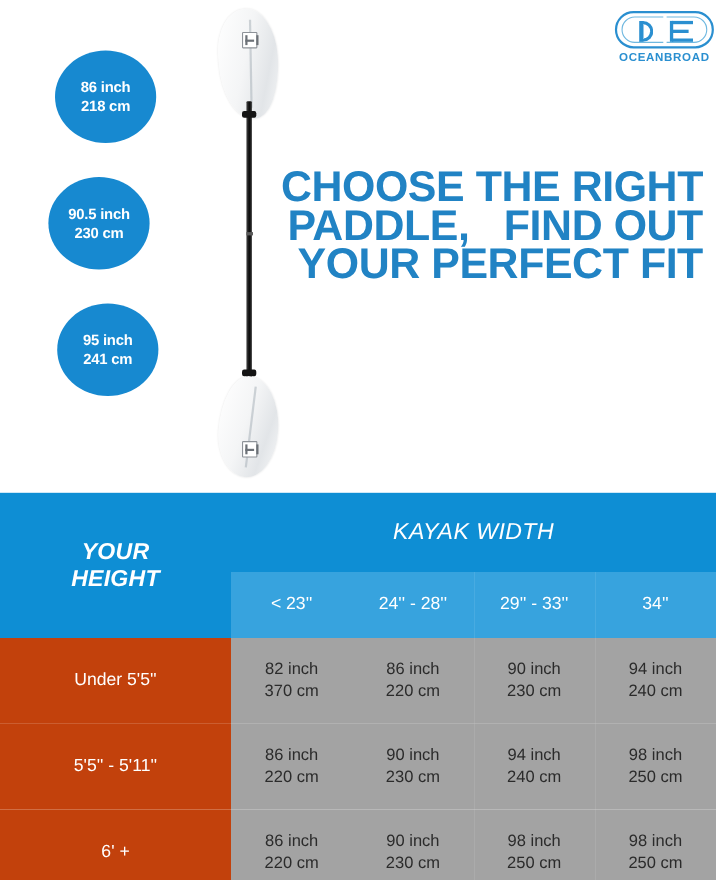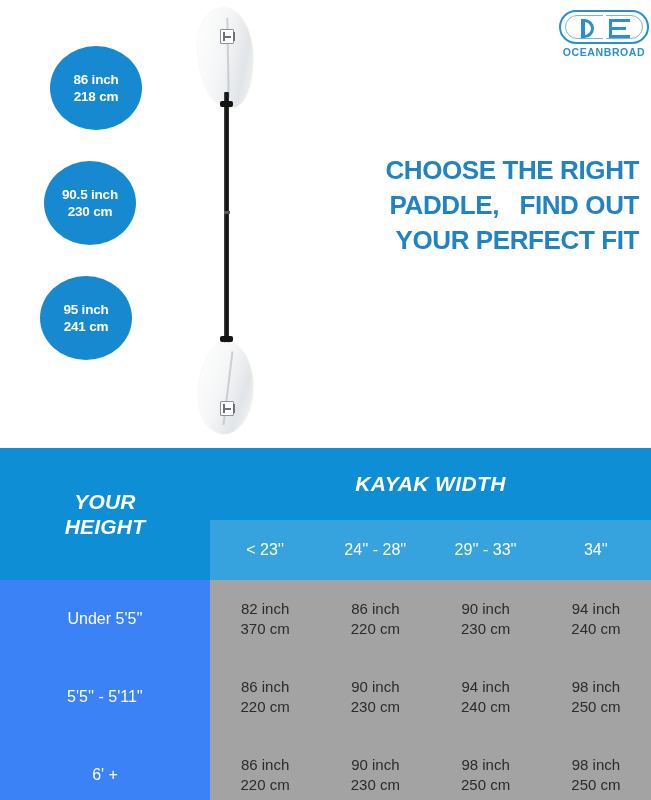--- a/index.html
+++ b/index.html
@@ -107,21 +107,21 @@
     justify-content: center;
     color: #ffffff;
     font-weight: bold;
     font-size: 13.5px;
     line-height: 17px;
     text-align: center;
     letter-spacing: -0.2px;
   }
   #bubble-0 { left: 50px; top: 46px; }
   #bubble-1 { left: 44px; top: 161px; }
-  #bubble-2 { left: 40px; top: 276px; }
+  #bubble-2 { left: 52px; top: 276px; }
   .size-bubble .bub-in { white-space: nowrap; }
   .size-bubble .bub-cm { white-space: nowrap; }
 
   
   #paddle {
     position: absolute;
     left: 185px;
     top: 6px;
     width: 80px;
     height: 425px;
@@ -210,21 +210,21 @@
   
   #headline {
     position: absolute;
     left: 255px;
     top: 153px;
     width: 384px;
     text-align: right;
     color: #2183c4;
     font-family: "Liberation Sans", sans-serif;
     font-weight: bold;
-    font-size: 26px;
+    font-size: 39px;
     line-height: 35px;
     letter-spacing: -0.4px;
   }
   #headline .hl-line { display: block; white-space: pre; }
 
   
   #size-table {
     position: absolute;
     left: 0;
     top: 448px;
@@ -249,37 +249,37 @@
     font-style: italic;
     font-weight: bold;
     font-size: 21px;
     line-height: 25px;
     letter-spacing: 0.2px;
   }
   .th-kayak {
     background: #0e8ed4;
     color: #ffffff;
     font-style: italic;
-    font-weight: bold;
+    font-weight: normal;
     font-size: 21px;
     letter-spacing: 0.4px;
     height: 72px;
     border-bottom: 1.5px solid #ffffff;
     border-left: 1.5px solid #ffffff;
   }
   .th-sub {
     background: #37a3de;
     color: #ffffff;
     font-size: 16px;
     height: 60px;
     border-left: 1.5px solid #ffffff;
     border-bottom: 1.5px solid #ffffff;
   }
   .td-height {
-    background: #3b82f6;
+    background: #c2410c;
     color: #ffffff;
     font-size: 16px;
     border-top: 1.5px solid #ffffff;
   }
   .td-val {
     background: #a3a3a3;
     color: #2b2b2b;
     font-size: 15px;
     line-height: 20px;
     border-left: 1.5px solid #ffffff;

